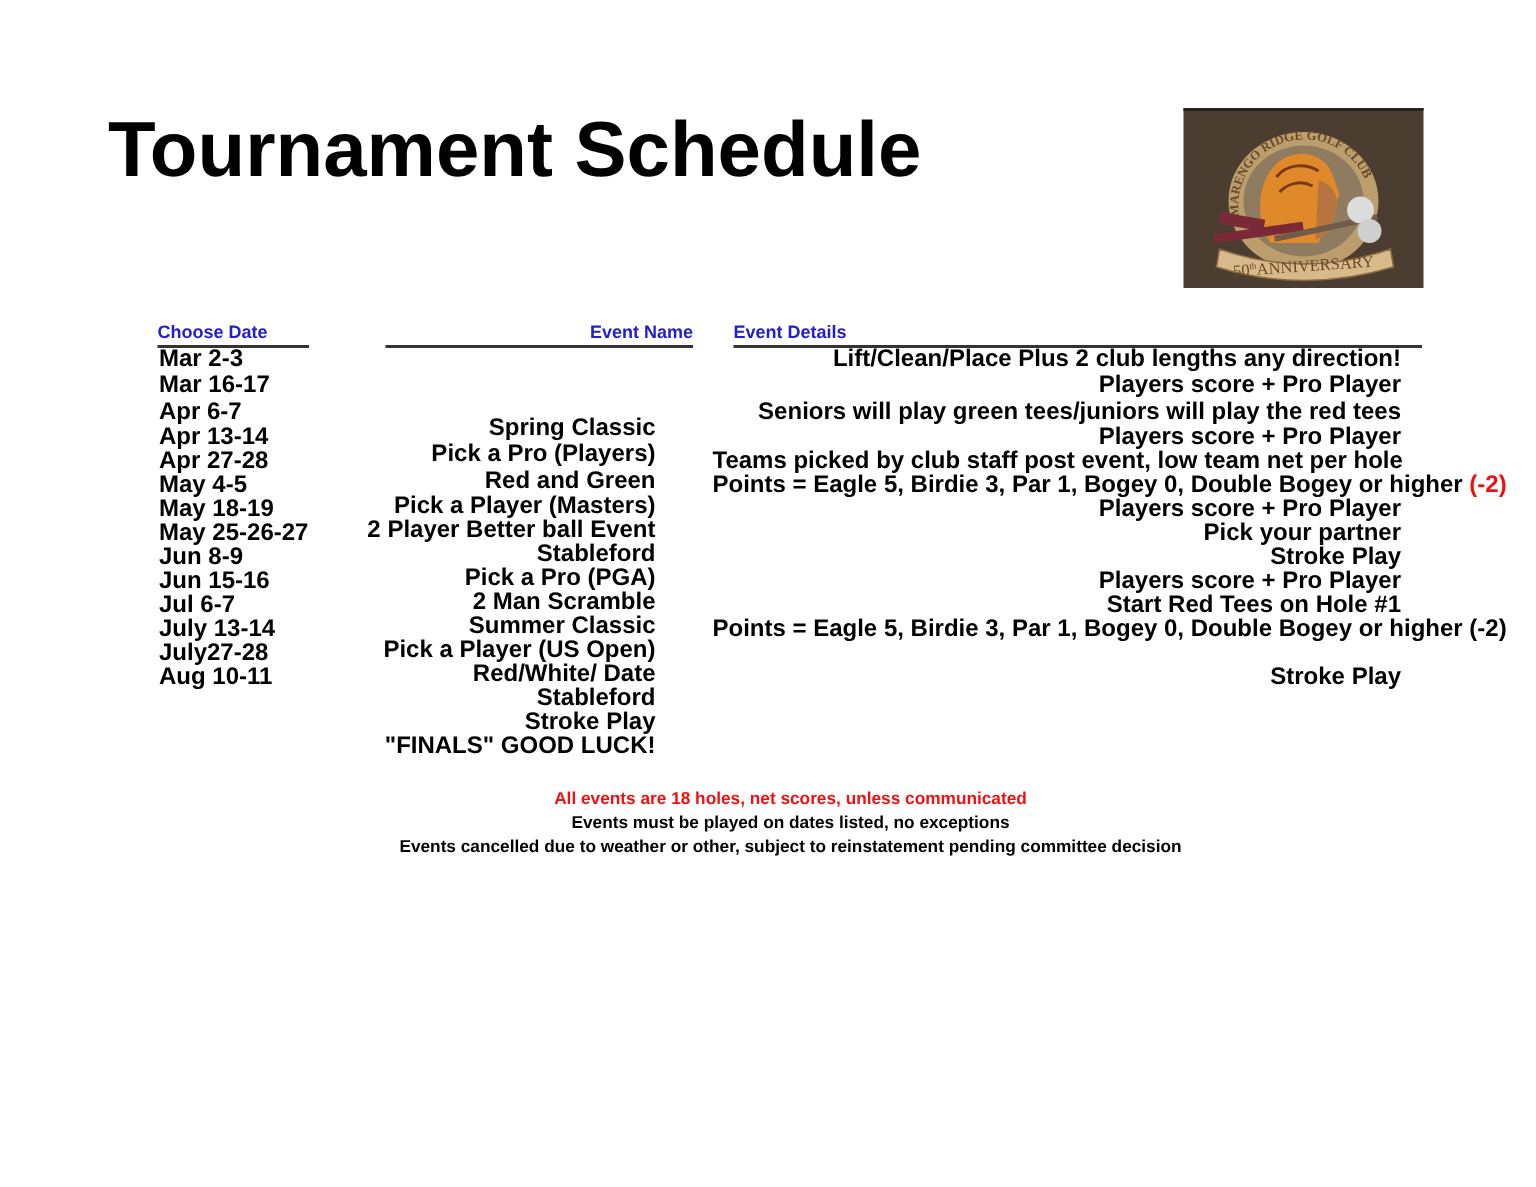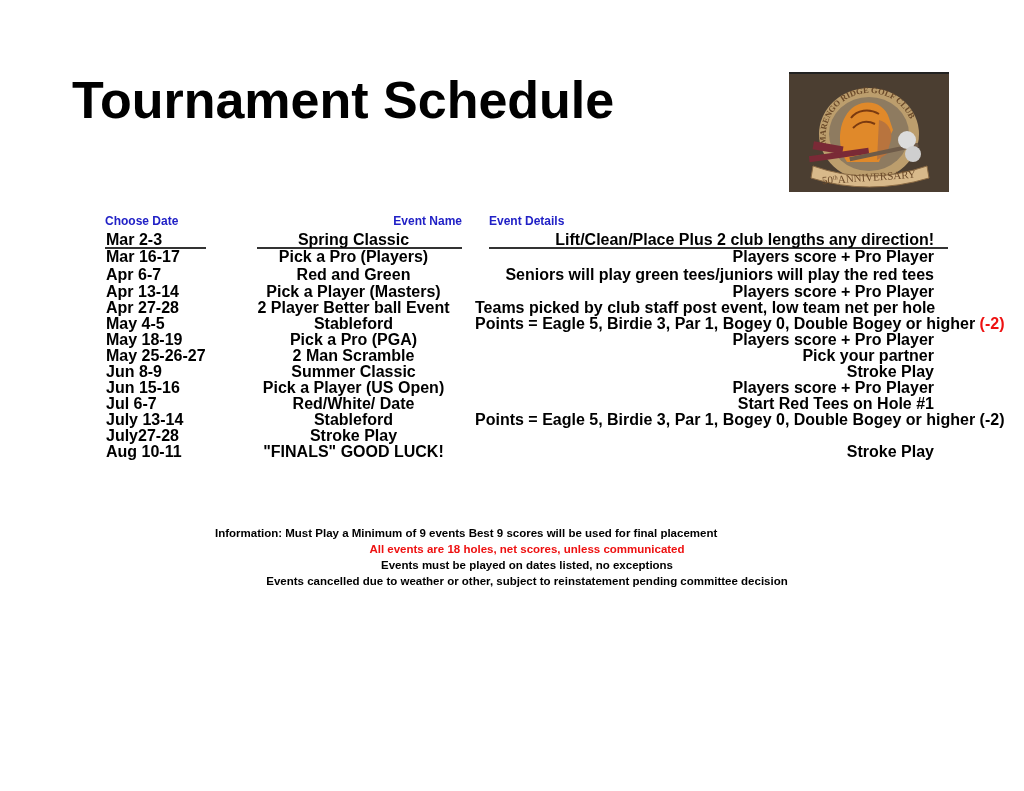--- a/index.html
+++ b/index.html
@@ -4,31 +4,31 @@
   <style>
     html, body { margin: 0; padding: 0; background: #ffffff; }
     body { width: 1024px; height: 791px; position: relative; overflow: hidden;
            font-family: "Liberation Sans", "DejaVu Sans", sans-serif; color: #000; }
     .title { position: absolute; left: 72px; top: 72px; margin: 0;
              font-family: "Liberation Sans", sans-serif; font-weight: bold;
              font-size: 52px; line-height: 56px; letter-spacing: 0px; }
     .logo { position: absolute; left: 789px; top: 72px; width: 160px; height: 120px;
             background: #4b3e31; border-top: 2px solid #222; box-sizing: border-box; overflow: hidden; }
     .hdr { position: absolute; top: 214px; font-size: 12px; font-weight: bold; color: #2121c6;
-           line-height: 15px; padding-bottom: 18px; border-bottom: 2px solid #333; }
+           line-height: 15px; padding-bottom: 1px; border-bottom: 2px solid #333; }
     .hdr.date { left: 105px; width: 101px; text-align: left; }
     .hdr.name { left: 257px; width: 205px; text-align: right; }
     .hdr.details { left: 489px; width: 459px; }
     .rows { position: absolute; left: 0; top: 232px; width: 1024px; }
     .row { position: relative; height: 16px; font-size: 16px; font-weight: bold; line-height: 16px; }
     .row:nth-child(1) { height: 17px; }
     .row:nth-child(2) { height: 18px; }
     .row:nth-child(3) { height: 16.5px; }
     .row .c-date { position: absolute; left: 106px; white-space: nowrap; }
-    .row .c-name { position: absolute; left: 251px; width: 205px; text-align: center; white-space: nowrap; }
+    .row .c-name { position: absolute; left: 232px; width: 205px; text-align: right; white-space: nowrap; margin-top: 46px; }
     .row .c-details { position: absolute; left: 475px; width: 459px; text-align: right; white-space: nowrap; }
     .red { color: #ee1111; }
     .info { position: absolute; left: 0; top: 525px; width: 1024px; font-size: 11.5px; font-weight: bold; line-height: 16px; }
     .info div { position: relative; white-space: nowrap; }
     .info .l1 { margin-left: 215px; }
     .info .l2 { text-align: center; width: 1054px; color: #ee1111; }
     .info .l3 { text-align: center; width: 1054px; }
     .info .l4 { text-align: center; width: 1054px; }
   </style>
 </head>
@@ -132,17 +132,16 @@
     <span class="c-name">Stroke Play</span>
   </div>
   <div class="row">
     <span class="c-date">Aug 10-11</span>
     <span class="c-name">"FINALS" GOOD LUCK!</span>
     <span class="c-details"><span>Stroke Play</span><span class="red"></span></span>
   </div>
 </div>
 
 <div class="info">
-  <div class="l1">Information:  Must Play a Minimum of 9 events   Best 9 scores will be used for final placement</div>
   <div class="l2">All events are 18 holes, net scores, unless communicated</div>
   <div class="l3">Events must be played on dates listed, no exceptions</div>
   <div class="l4">Events cancelled due to weather or other, subject to reinstatement pending committee decision</div>
 </div>
 
 </body></html>

